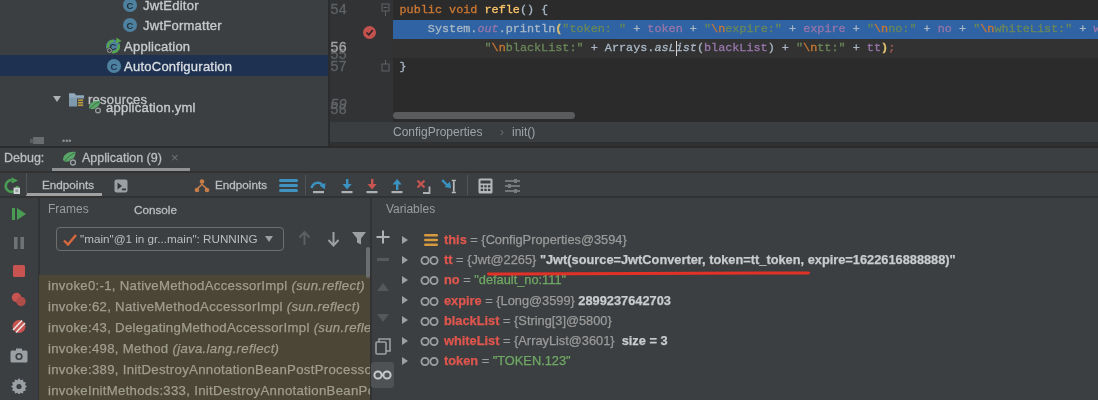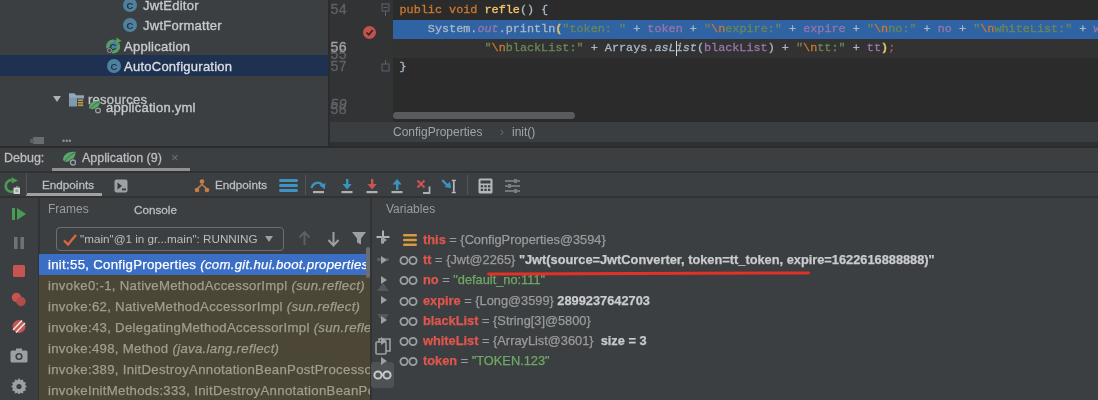--- a/index.html
+++ b/index.html
@@ -23,21 +23,21 @@
   .esc { color:#cc7832; }
   .fld { color:#9876aa; }
   .ital { font-style:italic; }
   
   #crumb { position:absolute; left:330px; top:122px; width:768px; height:20px; background:#3b3e40; font-size:12px; color:#9da5ab; }
   
   #debug { position:absolute; left:0; top:148px; width:1098px; height:252px; background:#3c3f41; }
   .uit { -webkit-text-stroke:0.3px; font-size:12.5px; color:#bbbdbf; }
   .hdr { font-size:12px; color:#9a9da0; }
   .frow { -webkit-text-stroke:0.25px; position:absolute; left:39px; width:331px; height:21px; font-size:13.2px; letter-spacing:0.3px; color:#a09e90; line-height:21px; white-space:pre; overflow:hidden; }
-  .vrow { -webkit-text-stroke:0.25px; position:absolute; left:349px; width:728px; height:20px; font-size:12.8px; line-height:20px; white-space:pre; }
+  .vrow { -webkit-text-stroke:0.25px; position:absolute; left:370px; width:728px; height:20px; font-size:12.8px; line-height:20px; white-space:pre; }
   .vname { color:#e0564e; font-weight:bold; }
   .veq { color:#9b9b9b; }
   .vref { color:#9b9b9b; }
   .vstr { color:#6fa865; }
   .vbold { color:#c9cbcd; font-weight:bold; }
   .tri { display:inline-block; width:0; height:0; border-left:6px solid #9da0a2; border-top:4.5px solid transparent; border-bottom:4.5px solid transparent; }
 </style>
 </head>
 <body>
 <div id="stage">
@@ -287,21 +287,20 @@
     <svg class="abs" style="left:297px; top:83px;" width="15" height="16" viewBox="0 0 15 16">
         <path d="M7.5 1 L7.5 14 M2.5 6.5 L7.5 1 L12.5 6.5" stroke="#5c6062" stroke-width="2" fill="none"></path>
       </svg>
     <svg class="abs" style="left:326px; top:83px;" width="15" height="16" viewBox="0 0 15 16">
         <path d="M7.5 1 L7.5 14 M2.5 9 L7.5 14.5 L12.5 9" stroke="#9da0a2" stroke-width="2" fill="none"></path>
       </svg>
     <svg class="abs" style="left:351px; top:83px;" width="16" height="15" viewBox="0 0 16 15">
         <path d="M1 1 H15 L10 7.5 V13.5 L6 11.5 V7.5 Z" fill="#9da0a2"></path>
       </svg>
 
-    <div class="frow" style="top:105.5px; background:#3a6fc5; color:#ffffff; font-weight:500; padding-left:9px;">init:55, ConfigProperties <i>(com.git.hui.boot.properties</i></div>
     <div class="frow" style="top:126.6px; background:#4b4636; padding-left:9px;">invoke0:-1, NativeMethodAccessorImpl <i>(sun.reflect)</i></div>
     <div class="frow" style="top:147.7px; background:#4b4636; padding-left:9px;">invoke:62, NativeMethodAccessorImpl <i>(sun.reflect)</i></div>
     <div class="frow" style="top:168.8px; background:#4b4636; padding-left:9px;">invoke:43, DelegatingMethodAccessorImpl <i>(sun.refle</i></div>
     <div class="frow" style="top:189.9px; background:#4b4636; padding-left:9px;">invoke:498, Method <i>(java.lang.reflect)</i></div>
     <div class="frow" style="top:211px; background:#4b4636; padding-left:9px;">invoke:389, InitDestroyAnnotationBeanPostProcesso</div>
     <div class="frow" style="top:232.1px; background:#4b4636; height:20px; padding-left:9px;">invokeInitMethods:333, InitDestroyAnnotationBeanPo</div>
     <div class="abs" style="left:366px; top:99px; width:4px; height:31px; background:#6b6e70; border-radius:2px;"></div>
 
     <div class="abs" style="left:370px; top:50px; width:1.5px; height:202px; background:#313335;"></div>
 

